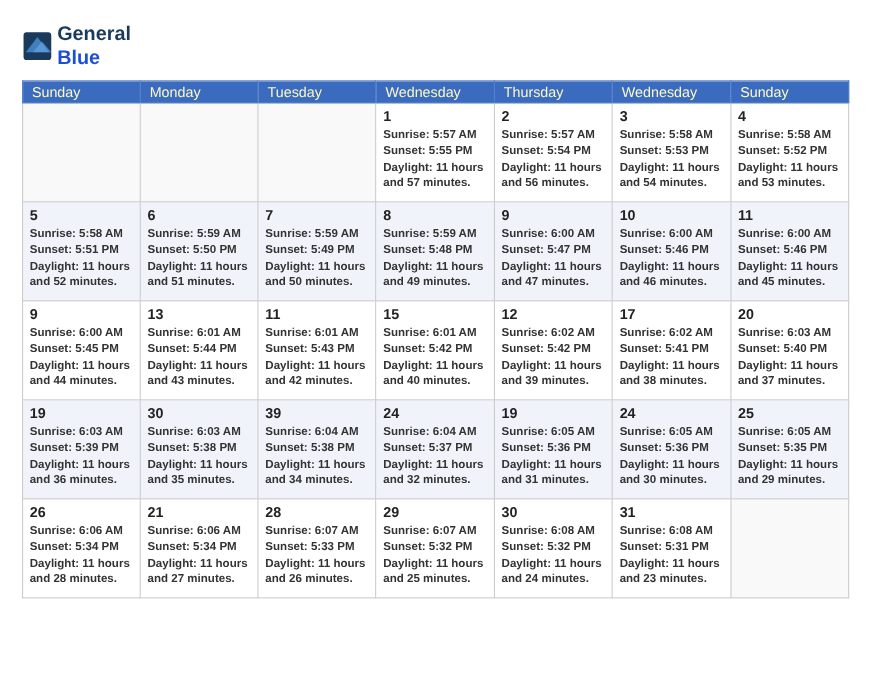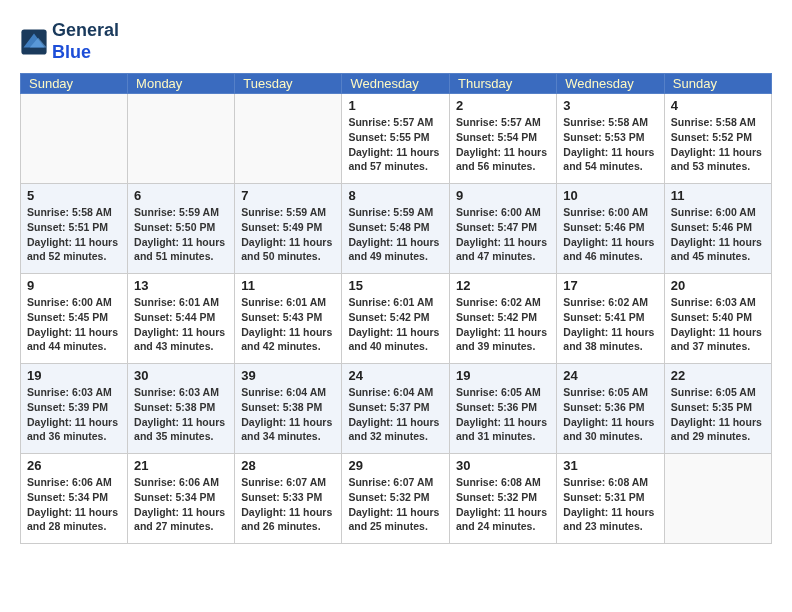--- a/index.html
+++ b/index.html
@@ -291,21 +291,21 @@
 and 31 minutes.</div>
         </td>
         <td>
           <span class="day-num">24</span>
           <div class="day-info" style="white-space: pre-line;">Sunrise: 6:05 AM
 Sunset: 5:36 PM
 Daylight: 11 hours
 and 30 minutes.</div>
         </td>
         <td>
-          <span class="day-num">22</span>
+          <span class="day-num">25</span>
           <div class="day-info" style="white-space: pre-line;">Sunrise: 6:05 AM
 Sunset: 5:35 PM
 Daylight: 11 hours
 and 29 minutes.</div>
         </td>
       </tr>
       <tr>
         <td>
           <span class="day-num">26</span>
           <div class="day-info" style="white-space: pre-line;">Sunrise: 6:06 AM

